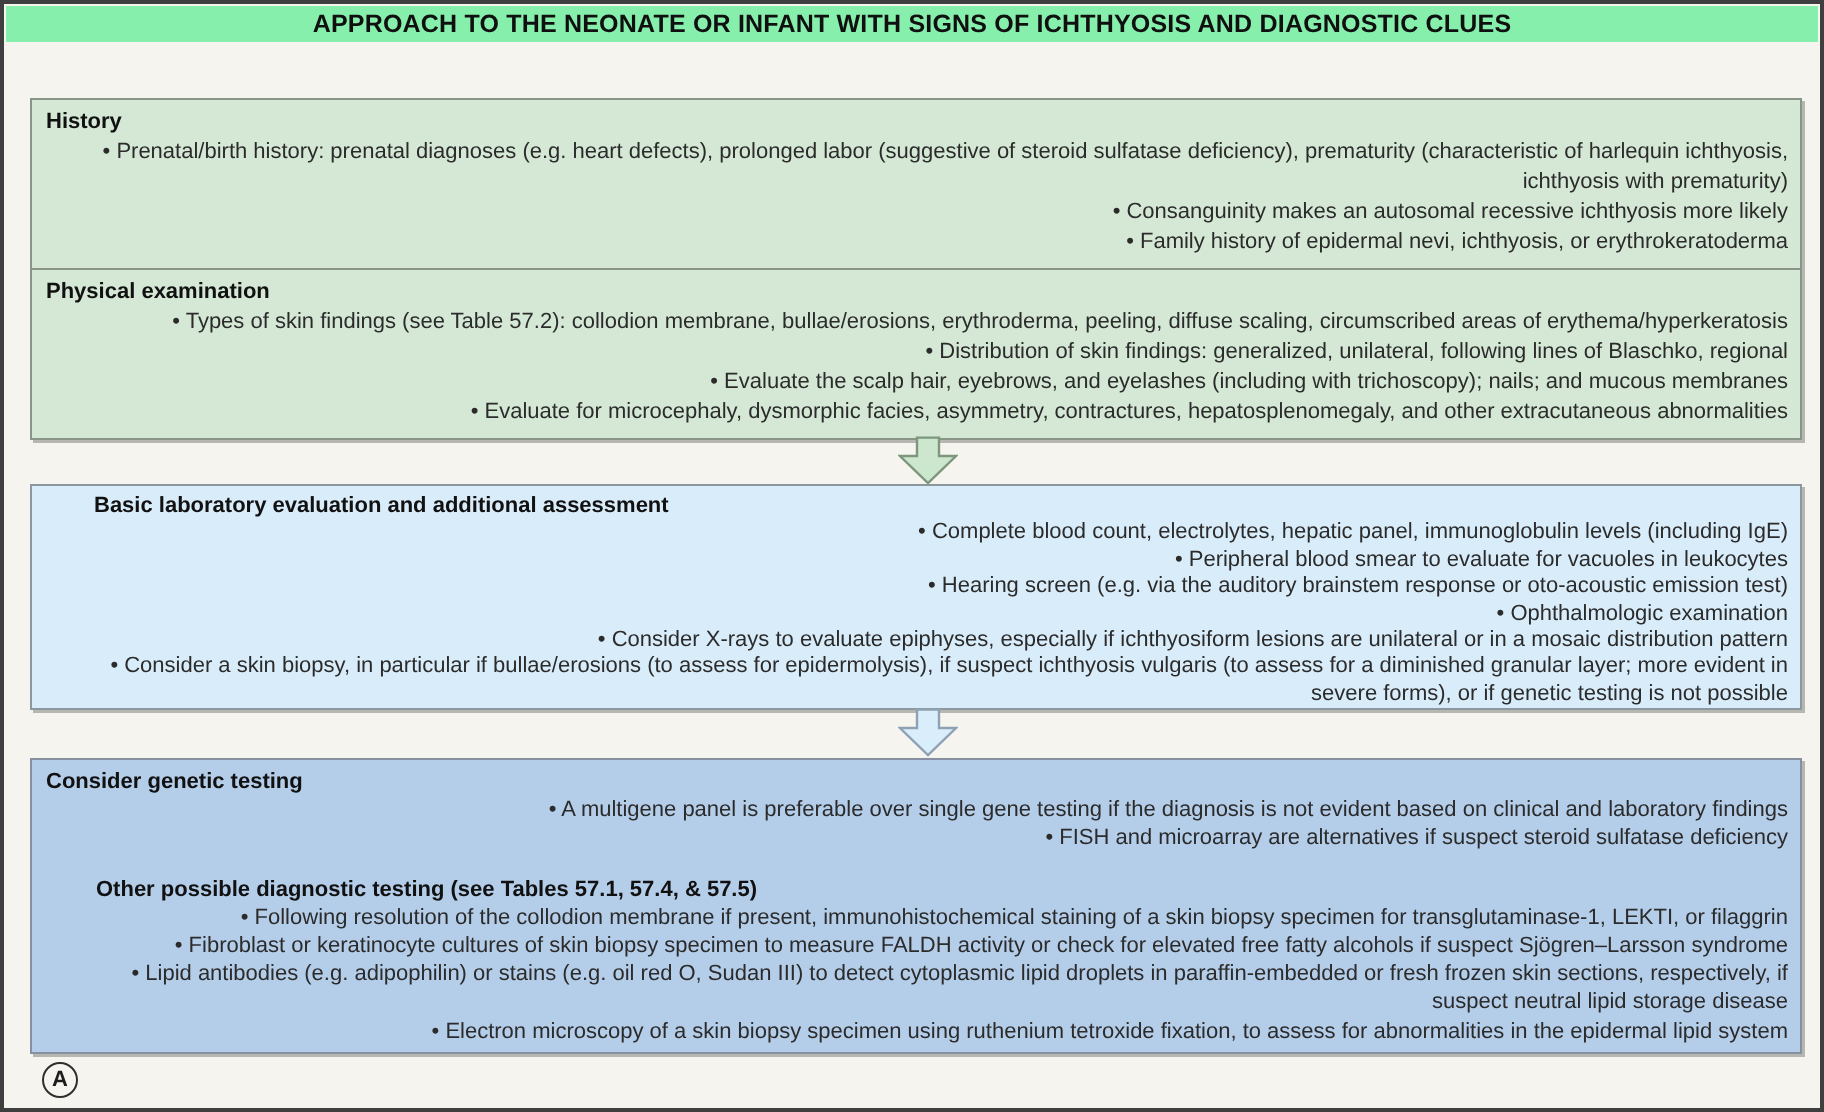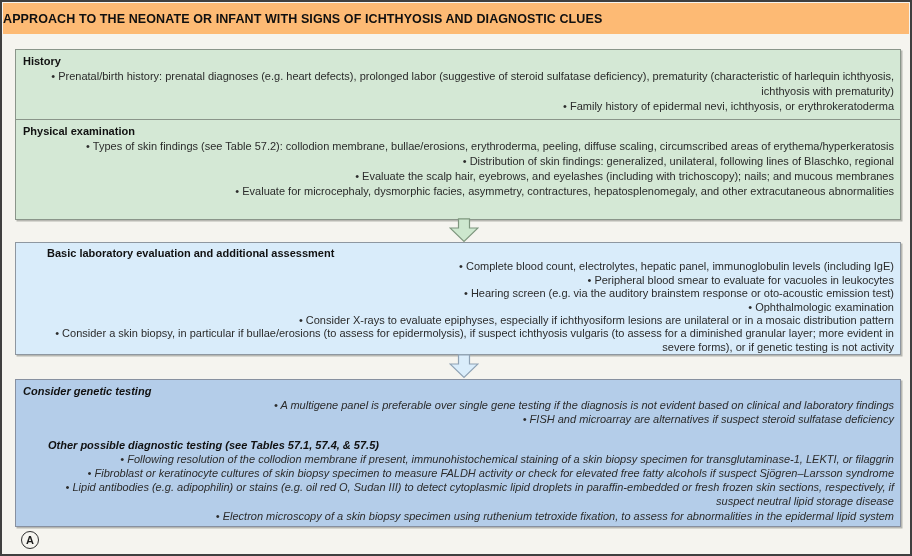--- a/index.html
+++ b/index.html
@@ -10,41 +10,41 @@
     color:#2b2b2b;
   }
   .frame {
     position:relative;
     width:912px; height:556px;
     background:#f5f4ef;
     border:2px solid #3f3f3f;
     overflow:hidden;
   }
   .header-bar {
-    position:absolute; top:1px; left:1px; right:1px; height:31px;
-    background:#fdba74;
-    display:flex; align-items:center; 
+    position:absolute; top:1px; left:1px; right:1px; height:18px;
+    background:#86efac;
+    display:flex; align-items:center; justify-content:center;
   }
   .title {
     font-size:12.5px; font-weight:bold; color:#101010;
     letter-spacing:0.1px; text-align:center;
   }
   .box {
     position:absolute; left:13px; width:886px;
     border:1px solid #8b928b;
     box-shadow:1.5px 1.5px 0 rgba(70,70,64,0.35);
     overflow:hidden;
   }
   .box-green   { top:47px;  height:171px; background:#d4e8d5; border-color:#8a958a; }
   .box-lightblue { top:240px; height:113px; background:#d9ecfa; border-color:#8e97a0;padding-left:24px; }
   .box-blue    { top:377px; height:148px; background:#b4cde9; border-color:#8790a0; }
   .section { padding:4px 6px 5px 7px; }
   .box-green .section     { line-height:15px; }
   .box-lightblue .section { line-height:13.4px; }
-  .box-blue .section      { line-height:14.2px;font-style:italic; }
+  .box-blue .section      { line-height:14.2px; }
   .box-divided .section + .section { border-top:1px solid #8a958a; }
   .box:not(.box-divided) .section + .section { padding-top:2px; margin-top:4px;padding-left:32px; }
   .section-heading { font-weight:bold; font-size:11px; color:#111; }
   .bullets { list-style:none; font-size:11px; }
   .bullets li { padding-left:11px;text-align:right; }
   .bullets li::before { content:"• "; margin-left:-11px; }
   .arrow {
     position:absolute; left:447px; width:30px; height:25px;
     display:flex; align-items:flex-start; justify-content:center;
     z-index:3;
@@ -69,20 +69,21 @@
 
   <div class="header-bar">
     <div class="title">APPROACH TO THE NEONATE OR INFANT WITH SIGNS OF ICHTHYOSIS AND DIAGNOSTIC CLUES</div>
   </div>
 
   <section class="box box-green box-divided">
       <div class="section">
         <div class="section-heading">History</div>
         <ul class="bullets">
           <li>Prenatal/birth history: prenatal diagnoses (e.g. heart defects), prolonged labor (suggestive of steroid sulfatase deficiency), prematurity (characteristic of harlequin ichthyosis, ichthyosis with prematurity)</li>
+          <li>Consanguinity makes an autosomal recessive ichthyosis more likely</li>
           <li>Family history of epidermal nevi, ichthyosis, or erythrokeratoderma</li>
         </ul>
       </div>
       <div class="section">
         <div class="section-heading">Physical examination</div>
         <ul class="bullets">
           <li>Types of skin findings (see Table 57.2): collodion membrane, bullae/erosions, erythroderma, peeling, diffuse scaling, circumscribed areas of erythema/hyperkeratosis</li>
           <li>Distribution of skin findings: generalized, unilateral, following lines of Blaschko, regional</li>
           <li>Evaluate the scalp hair, eyebrows, and eyelashes (including with trichoscopy); nails; and mucous membranes</li>
           <li>Evaluate for microcephaly, dysmorphic facies, asymmetry, contractures, hepatosplenomegaly, and other extracutaneous abnormalities</li>
@@ -98,21 +99,21 @@
 
   <section class="box box-lightblue">
       <div class="section">
         <div class="section-heading">Basic laboratory evaluation and additional assessment</div>
         <ul class="bullets">
           <li>Complete blood count, electrolytes, hepatic panel, immunoglobulin levels (including IgE)</li>
           <li>Peripheral blood smear to evaluate for vacuoles in leukocytes</li>
           <li>Hearing screen (e.g. via the auditory brainstem response or oto-acoustic emission test)</li>
           <li>Ophthalmologic examination</li>
           <li>Consider X-rays to evaluate epiphyses, especially if ichthyosiform lesions are unilateral or in a mosaic distribution pattern</li>
-          <li>Consider a skin biopsy, in particular if bullae/erosions (to assess for epidermolysis), if suspect ichthyosis vulgaris (to assess for a diminished granular layer; more evident in severe forms), or if genetic testing is not activity</li>
+          <li>Consider a skin biopsy, in particular if bullae/erosions (to assess for epidermolysis), if suspect ichthyosis vulgaris (to assess for a diminished granular layer; more evident in severe forms), or if genetic testing is not possible</li>
         </ul>
       </div>
     </section>
 
   <div class="arrow arrow-2">
     <svg width="30" height="25" viewBox="0 0 30 25">
       <polygon points="9.5,0.8 20.5,0.8 20.5,10 29,10 15,23.5 1,10 9.5,10"></polygon>
     </svg>
   </div>
 

